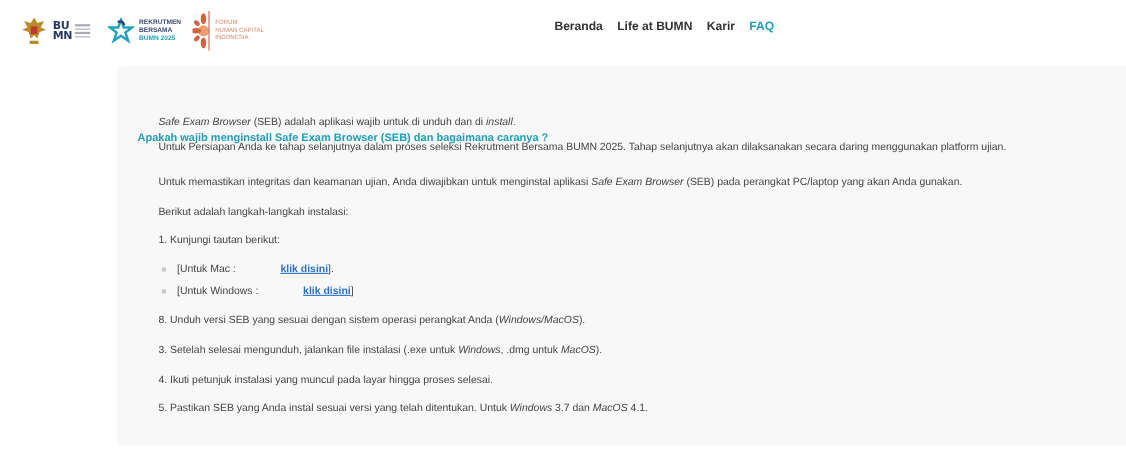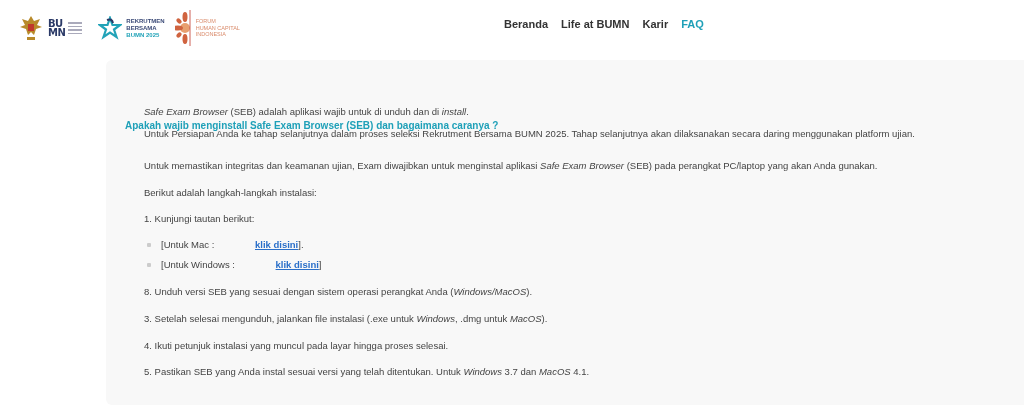--- a/index.html
+++ b/index.html
@@ -104,21 +104,21 @@
 
 <div class="faq-q">Apakah wajib menginstall Safe Exam Browser (SEB) dan bagaimana caranya ?</div>
 
 <div class="ans" style="top:106px">
   <i>Safe Exam Browser</i><span> (SEB) adalah aplikasi wajib untuk di unduh dan di </span><i>install</i><span>.</span>
 </div>
 
 <div class="ans" style="top:128px">Untuk Persiapan Anda ke tahap selanjutnya dalam proses seleksi Rekrutment Bersama  BUMN 2025. Tahap selanjutnya akan dilaksanakan secara daring menggunakan platform ujian.</div>
 
 <div class="ans" style="top:160px">
-  <span>Untuk memastikan integritas dan keamanan ujian, Exam diwajibkan untuk menginstal aplikasi </span><i>Safe Exam Browser</i><span> (SEB) pada perangkat PC/laptop yang akan Anda gunakan.</span>
+  <span>Untuk memastikan integritas dan keamanan ujian, Anda diwajibkan untuk menginstal aplikasi </span><i>Safe Exam Browser</i><span> (SEB) pada perangkat PC/laptop yang akan Anda gunakan.</span>
 </div>
 
 <div class="ans" style="top:187px">Berikut adalah langkah-langkah instalasi:</div>
 
 <div class="ans" style="top:213px">1. Kunjungi tautan berikut:</div>
 
 <div class="bullet" style="top:243px"></div>
 <div class="ans" style="left:161px; top:239px">
   <span>[Untuk Mac : </span><a href="#">klik disini</a><span>].</span>
 </div>

